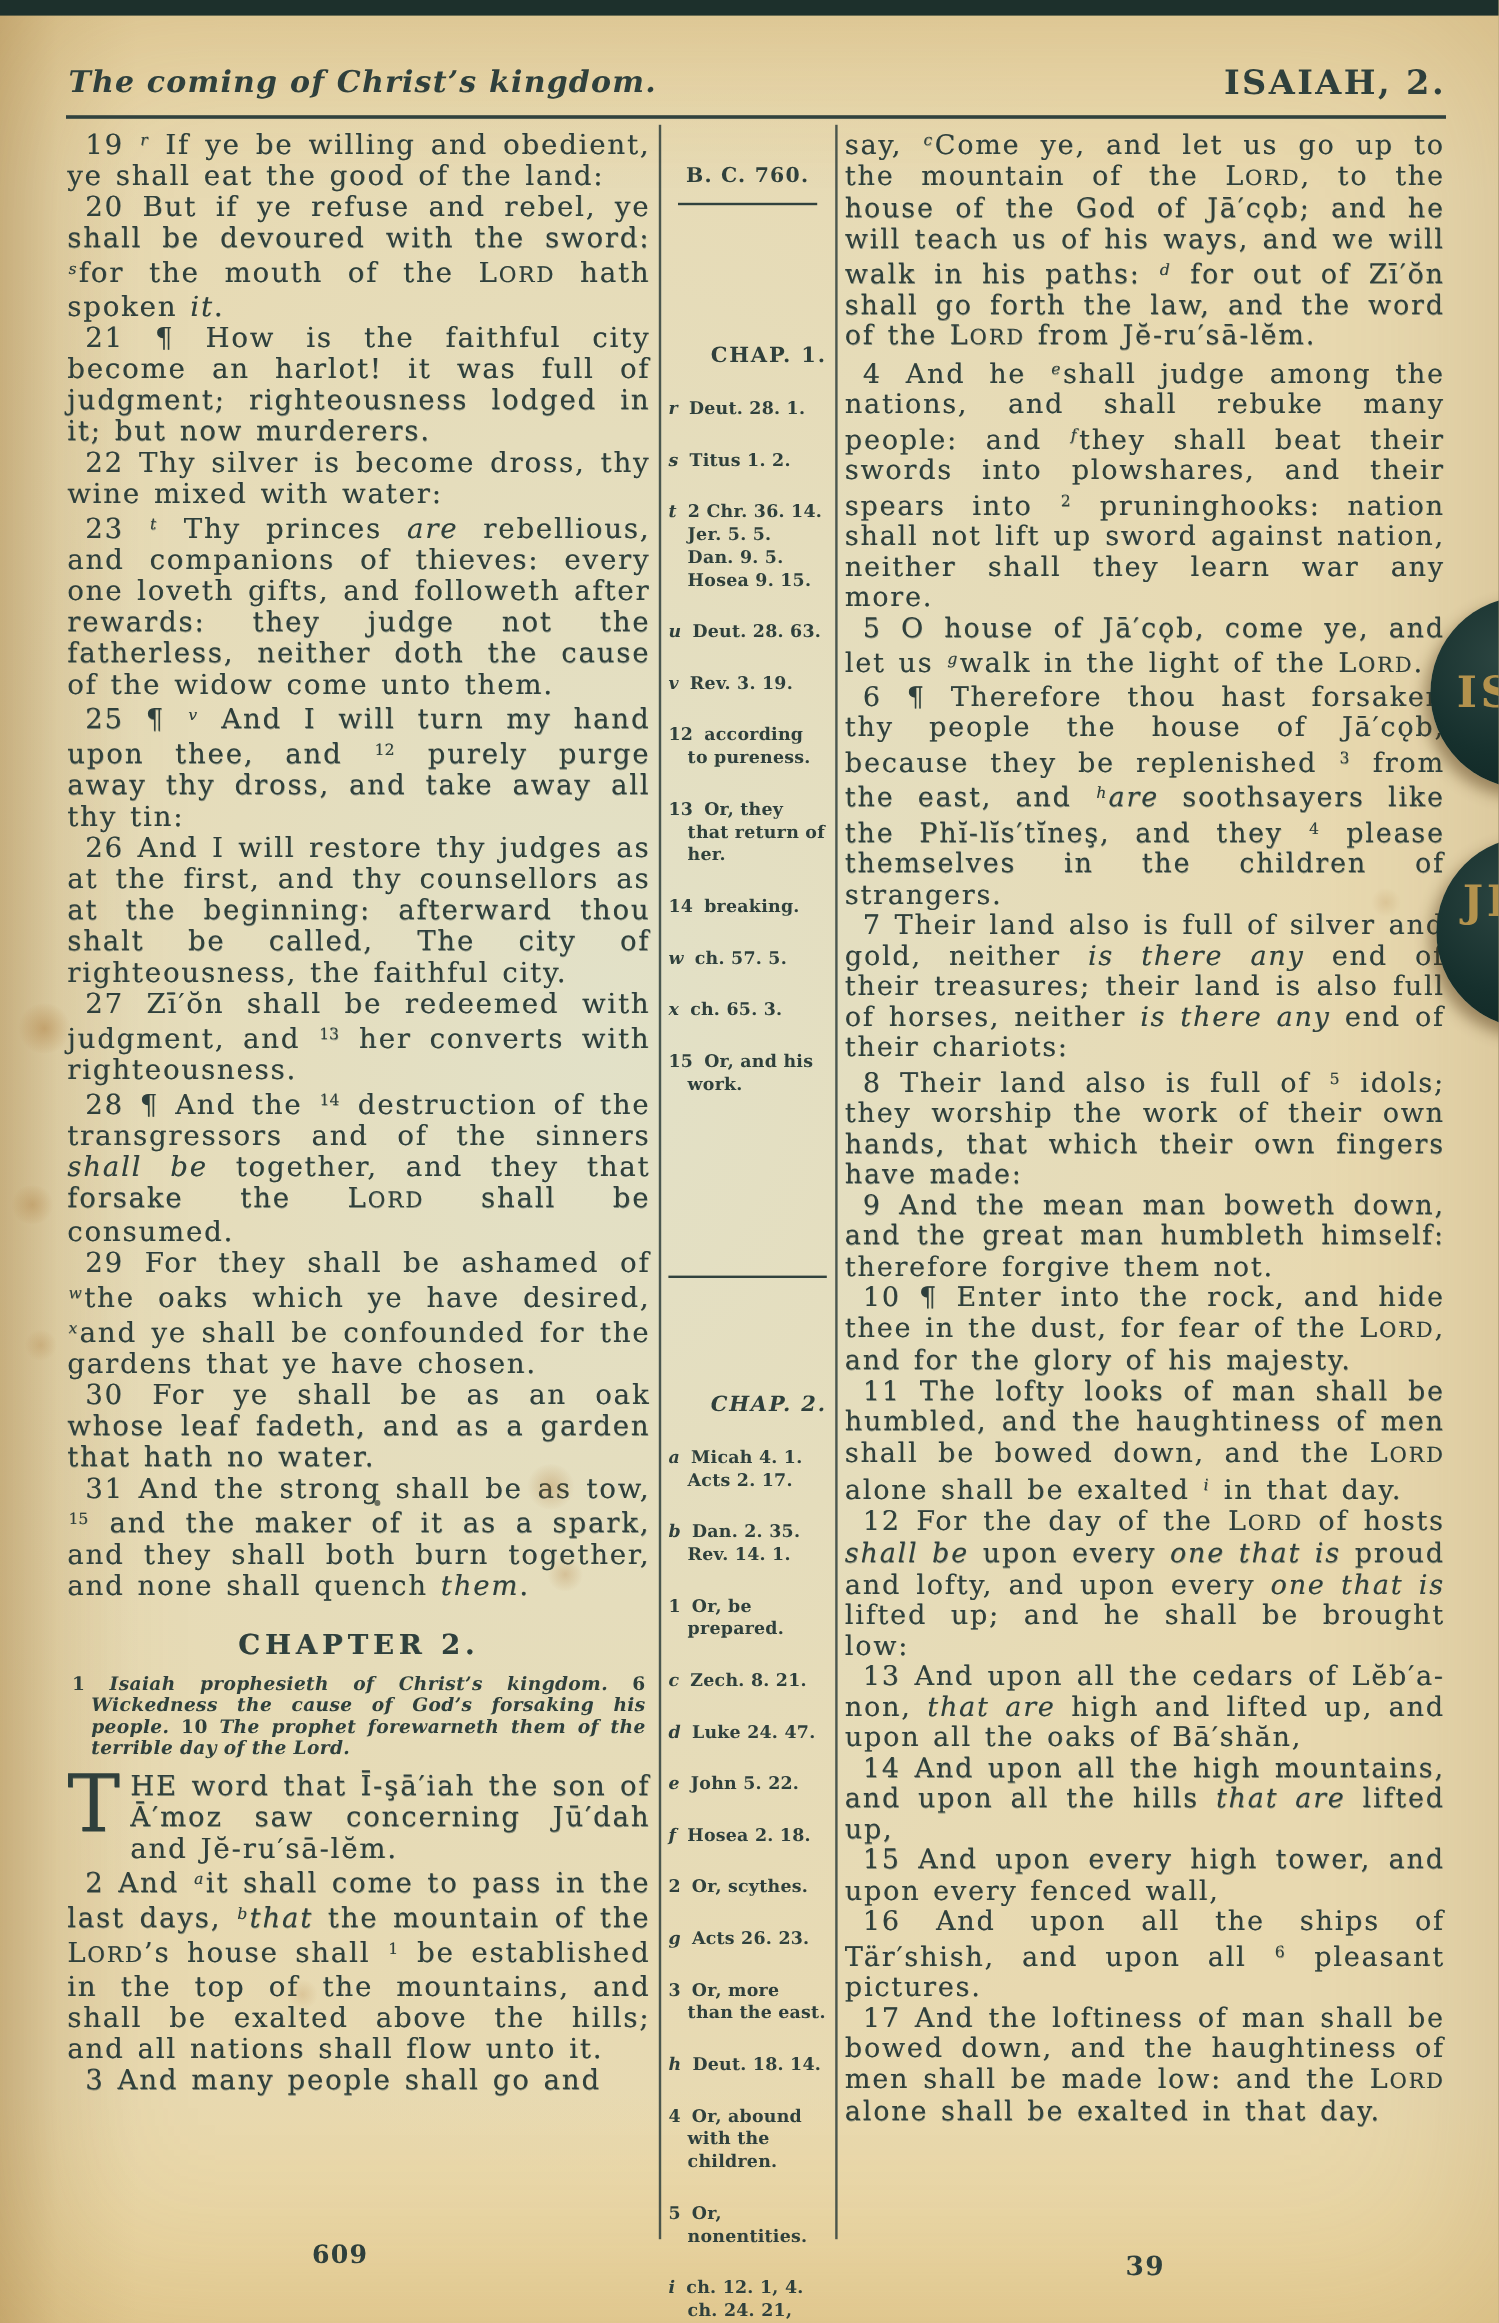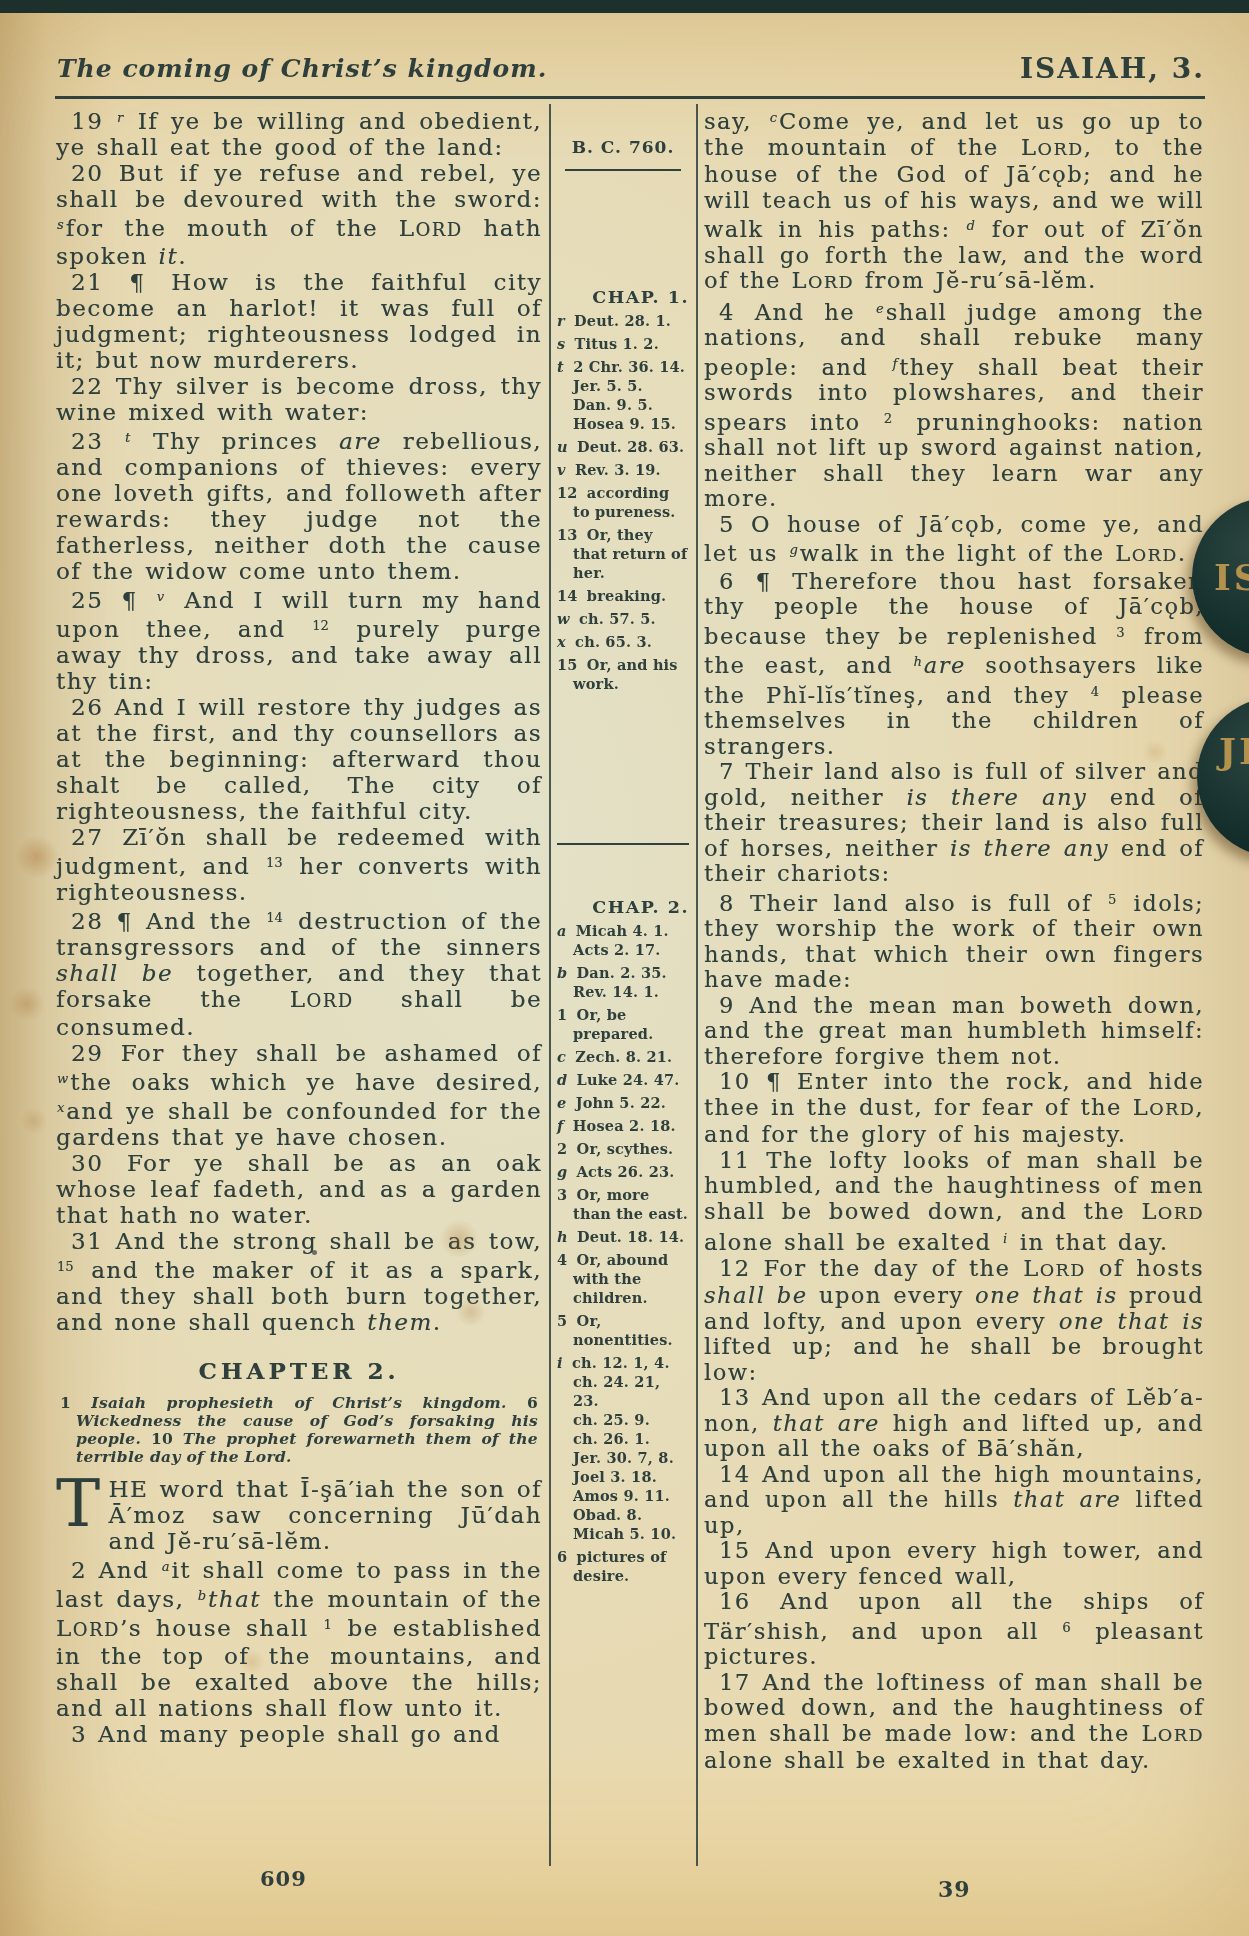--- a/index.html
+++ b/index.html
@@ -44,22 +44,22 @@
   .chapter-summary{margin:0 4px 10px 20px;text-indent:-16px;font-size:15.5px;line-height:18px;
     text-align:justify;font-weight:bold;letter-spacing:0.3px;}
   .opening{margin:0;font-size:23px;line-height:26px;text-align:justify;letter-spacing:1.5px;
     word-spacing:2px;text-shadow:0.3px 0.3px 0.4px rgba(46,64,61,0.5);}
   .drop-cap{float:left;font-size:66px;line-height:52px;padding:2px 7px 0 0;font-weight:normal;}
 
   .bc{margin-top:32px;text-align:center;font-weight:bold;font-size:17px;letter-spacing:1px;}
   .bc-rule{width:116px;height:2px;background:#31423e;margin:12px auto 0;}
   .chap-heading{text-align:right;font-weight:bold;font-size:17.5px;letter-spacing:1.5px;}
   .chap1-heading{margin-top:116px;}
-  .chap2-heading{margin-top:52px;}
-  .ref-entry{margin-top:4px;padding-left:16px;text-indent:-16px;font-size:14.5px;
+  .chap2-heading{margin-top:96px;font-style:italic;}
+  .ref-entry{margin-top:24px;padding-left:16px;text-indent:-16px;font-size:14.5px;
     line-height:19px;font-weight:bold;letter-spacing:0.2px;}
   .ref-entry .k{margin-right:4px;}
   .ref-entry i.k{font-style:italic;}
   .ref-line{display:block;text-indent:0;}
   .center-divider{height:2px;background:#31423e;margin:150px 0 0;}
 
   .page-num{position:absolute;font-weight:bold;font-size:21px;letter-spacing:1px;}
   .page-num-left{left:260px;top:1866px;text-align:center;}
   .page-num-right{left:938px;top:1876px;font-size:22px;}
 
@@ -82,21 +82,21 @@
   .s7{left:1142px;top:740px;width:26px;height:24px;background:radial-gradient(circle,rgba(164,108,40,0.16),rgba(164,108,40,0) 70%);}
   .speck{position:absolute;left:312px;top:1250px;width:5px;height:5px;border-radius:50%;background:rgba(42,52,46,0.65);}
 </style>
 </head>
 <body>
 
 <div class="page">
   <div class="top-strip"></div>
 
   <div class="header-left">The coming of Christ’s kingdom.</div>
-  <div class="header-right">ISAIAH, 3.</div>
+  <div class="header-right">ISAIAH, 2.</div>
   <div class="header-rule"></div>
 
   <div class="col-rule col-rule-1"></div>
   <div class="col-rule col-rule-2"></div>
 
   <div class="left-col">
     <div id="lcV1">
         <p class="verse"><span class="vnum">19 </span><span class="rl">r</span> If ye be willing and obedient, ye shall eat the good of the land:</p>
         <p class="verse"><span class="vnum">20 </span>But if ye refuse and rebel, ye shall be devoured with the sword: <span class="rl">s</span>for the mouth of the <span>L<span class="scr">ORD</span></span> hath spoken <i>it</i>.</p>
         <p class="verse"><span class="vnum">21 </span>¶ How is the faithful city become an harlot! it was full of judgment; righteousness lodged in it; but now murderers.</p>

